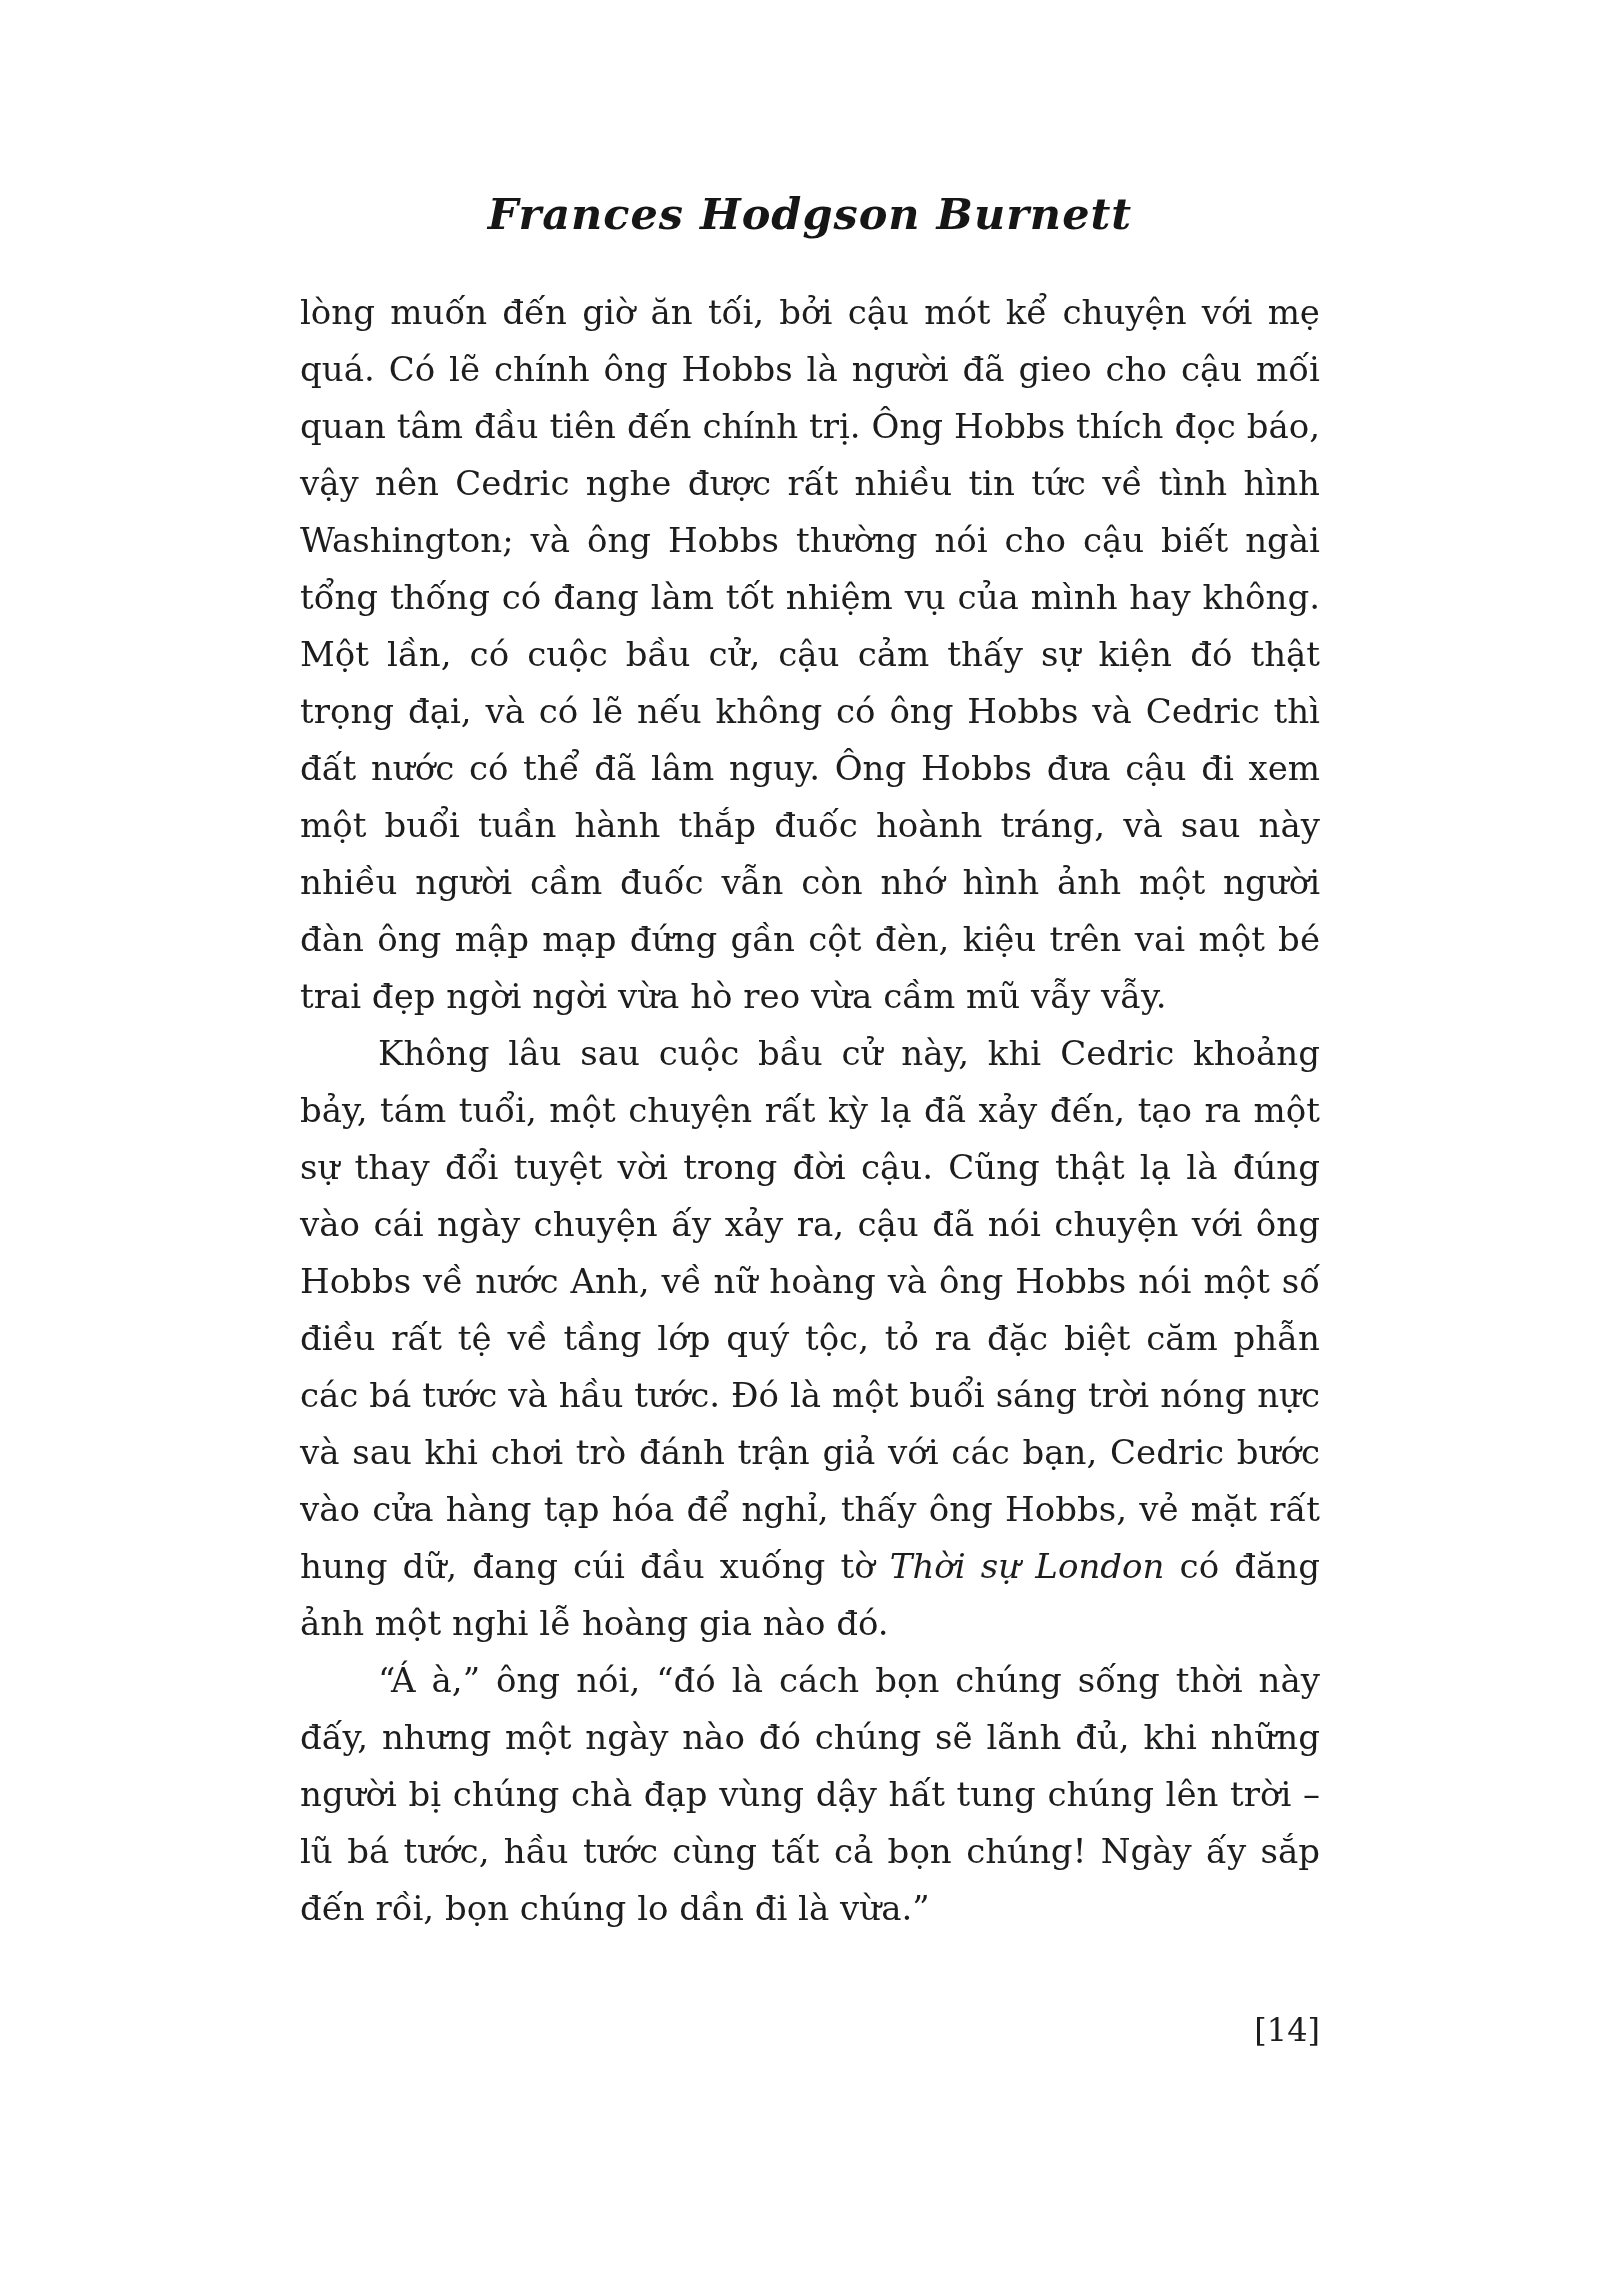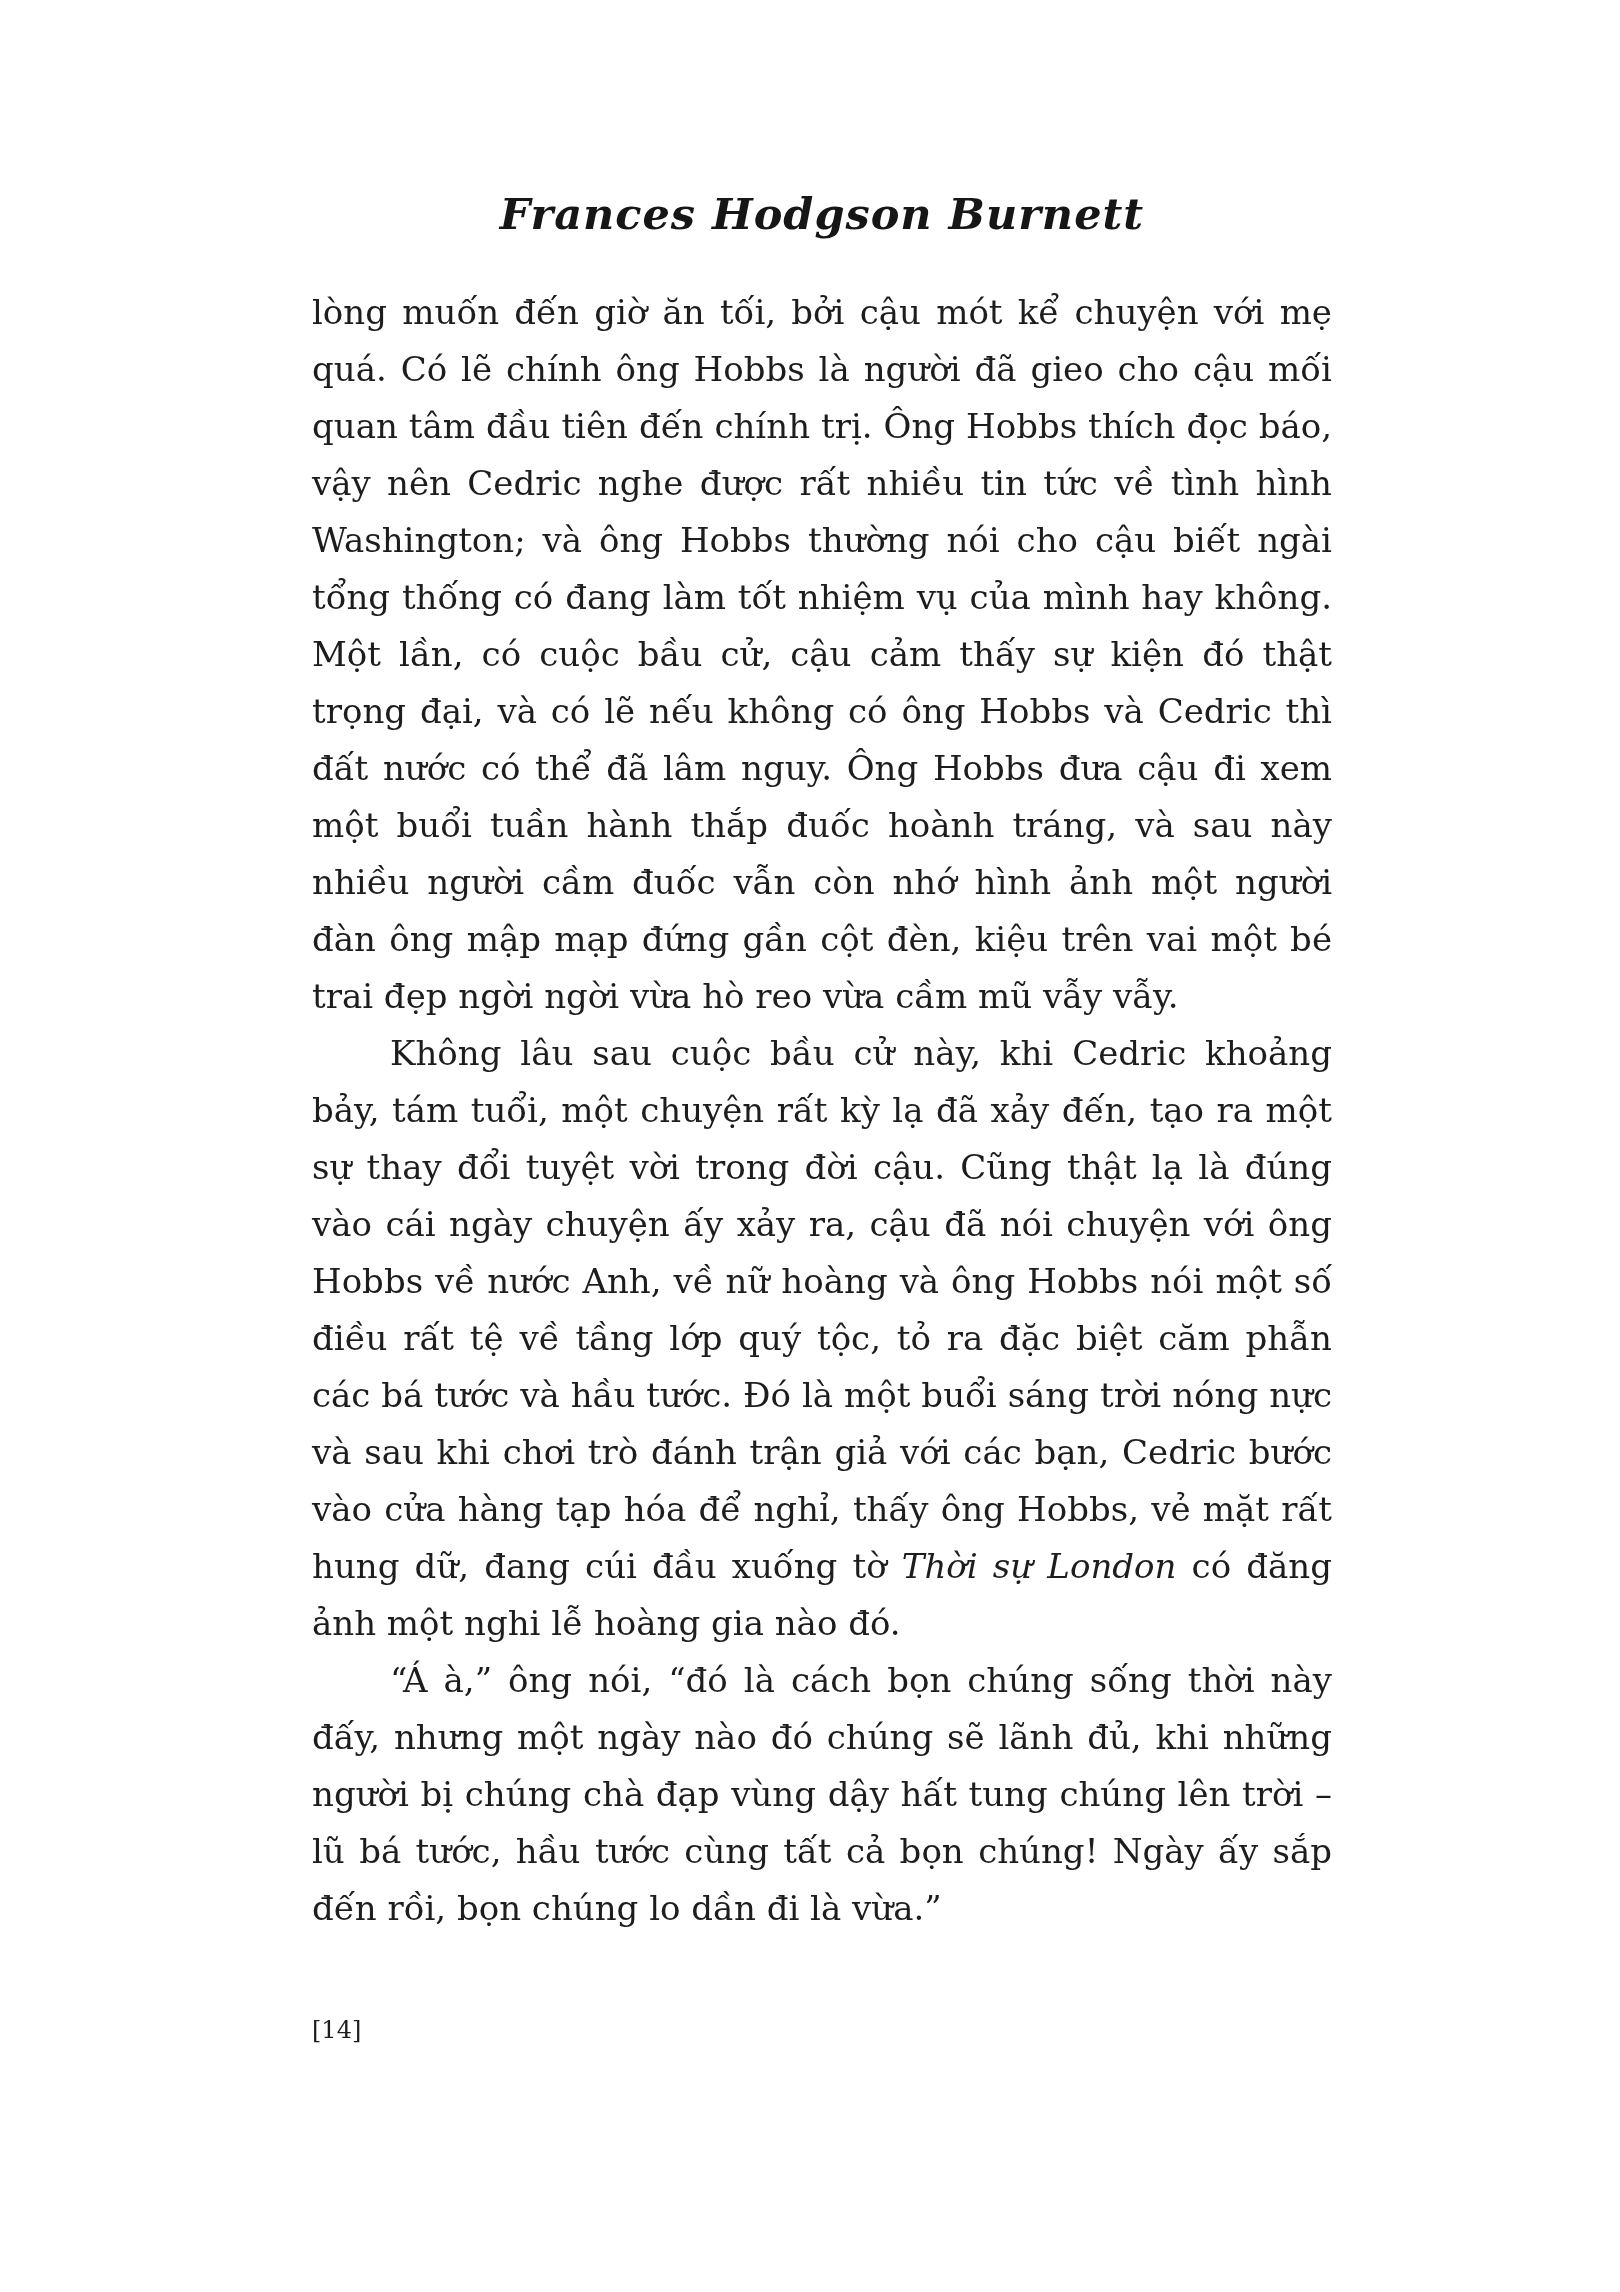--- a/index.html
+++ b/index.html
@@ -10,21 +10,21 @@
     width: 1620px;
     height: 2293px;
     background: #ffffff;
     position: relative;
     overflow: hidden;
     font-family: "DejaVu Serif", "Liberation Serif", serif;
     color: #1d1d1d;
   }
   .page {
     position: absolute;
-    left: 312px;
+    left: 300px;
     top: 0;
     width: 1020px;
     height: 2293px;
   }
   .running-header {
     margin: 0;
     padding-top: 190px;
     text-align: center;
     font-family: "DejaVu Serif", "Liberation Serif", serif;
     font-style: italic;
@@ -50,22 +50,22 @@
     text-indent: 78px;
   }
   .body-text em {
     font-style: italic;
   }
   .page-number {
     position: absolute;
     top: 2011px;
     left: 0;
     width: 100%;
-    text-align: left;
-    font-size: 24px;
+    text-align: right;
+    font-size: 32px;
     line-height: 39px;
     color: #1d1d1d;
   }
 </style>
 </head>
 <body>
 
 <div class="page">
   <div class="running-header">Frances Hodgson Burnett</div>
 

